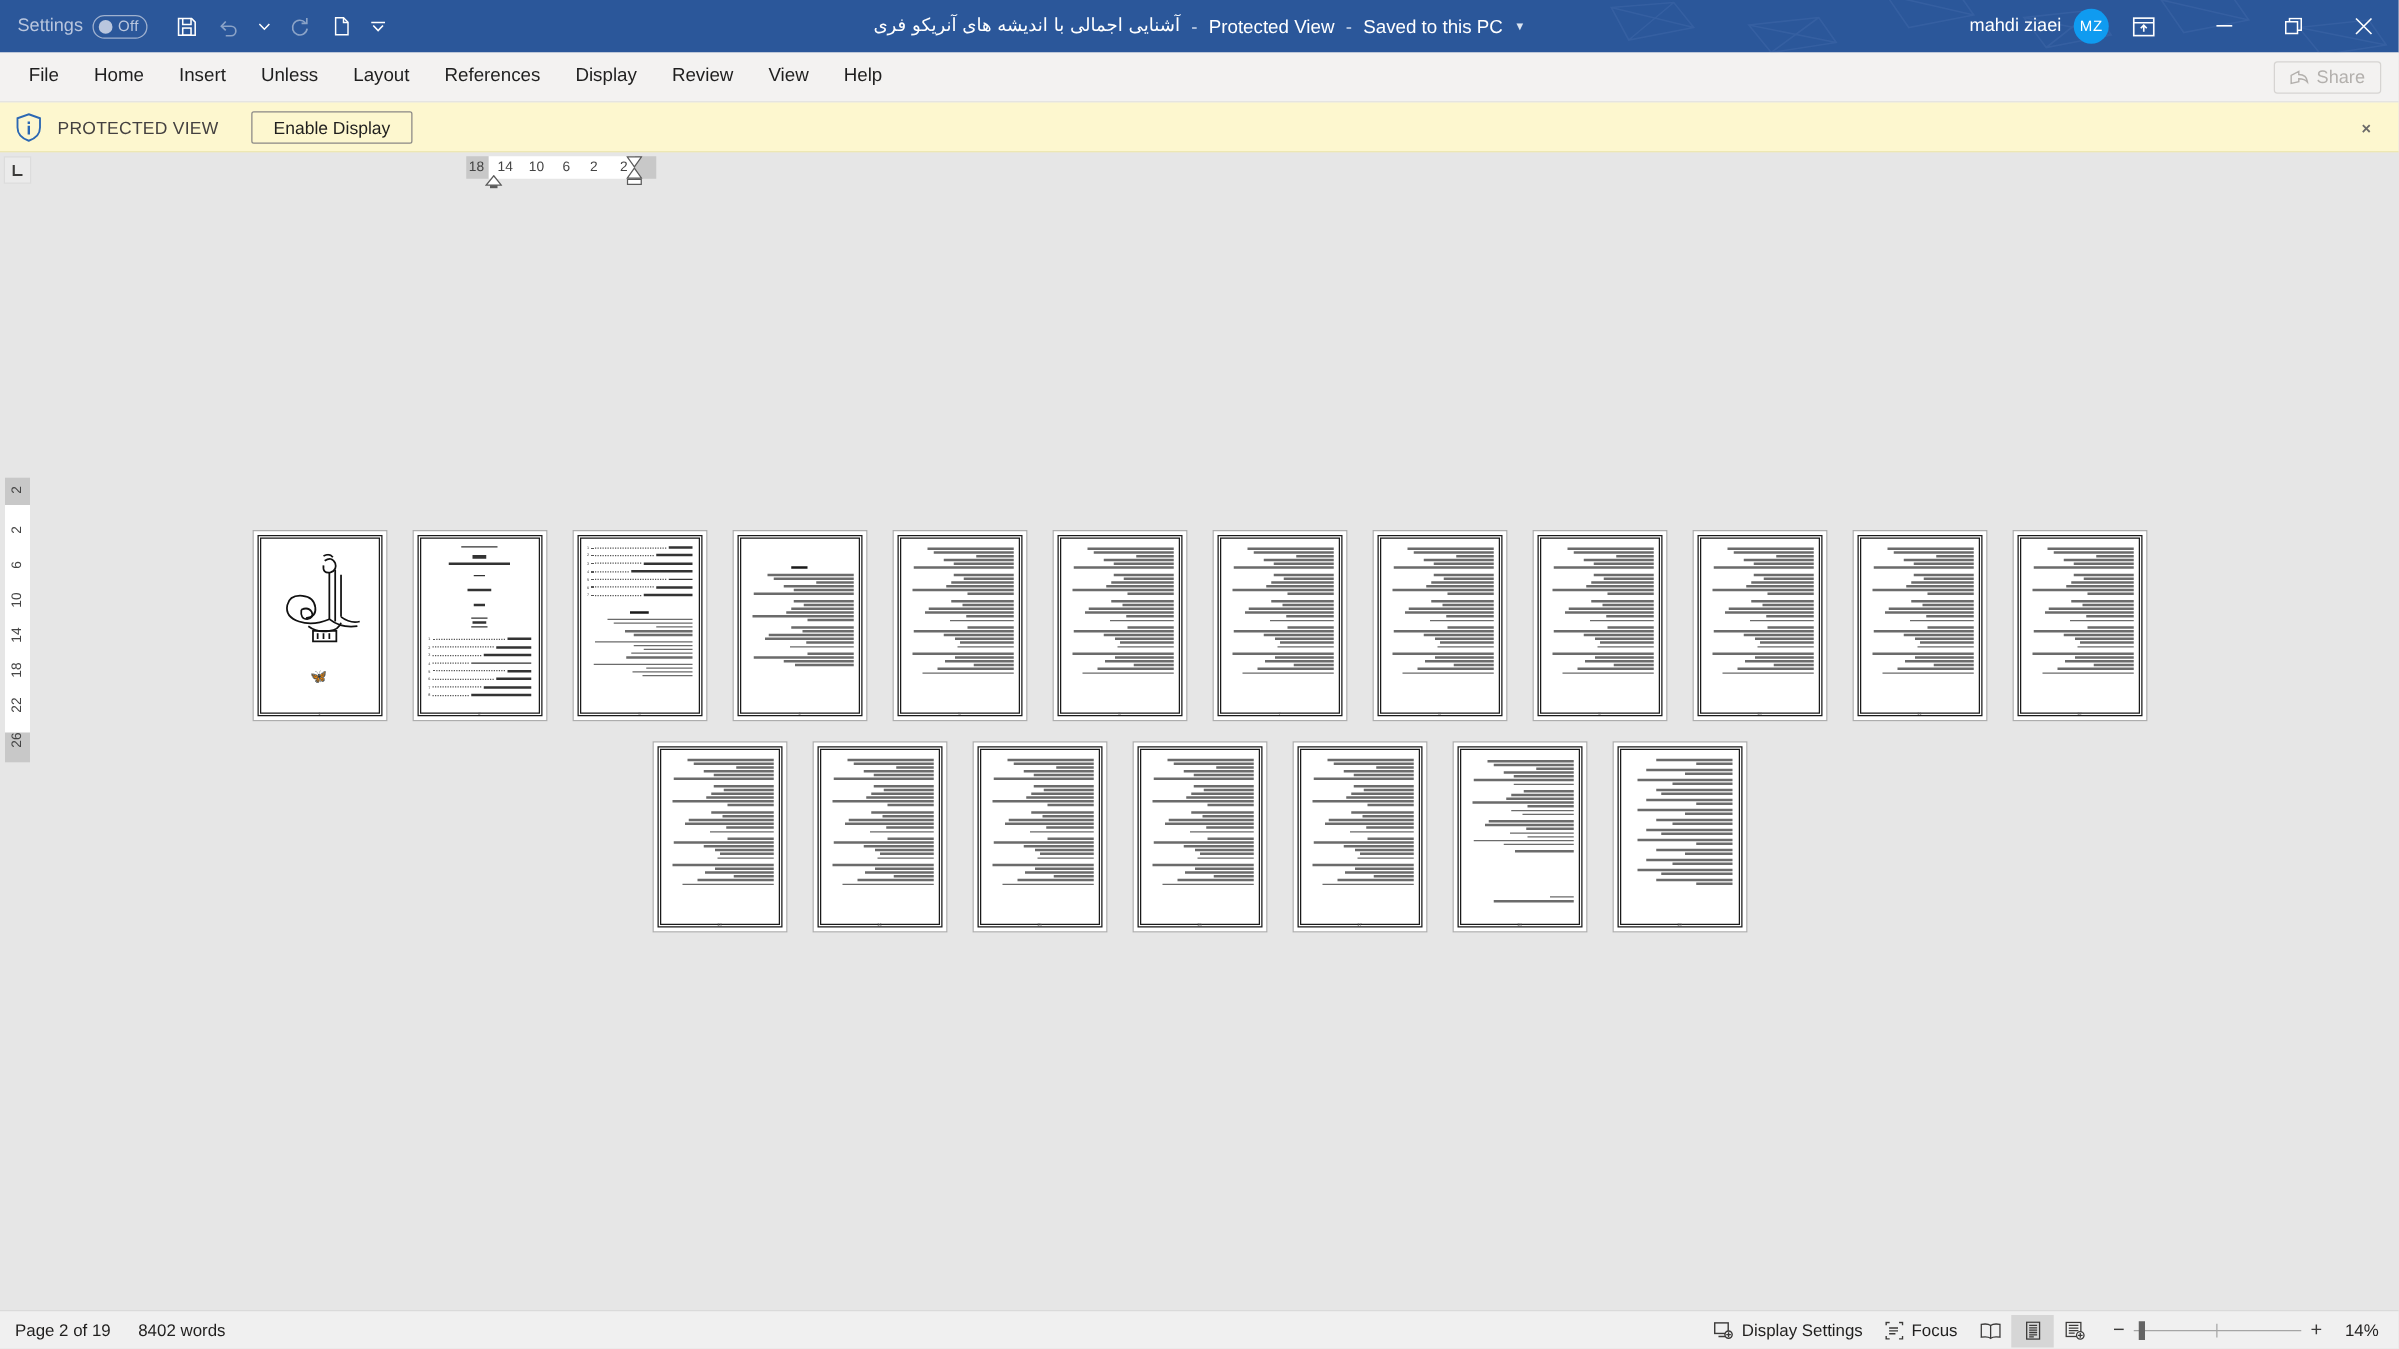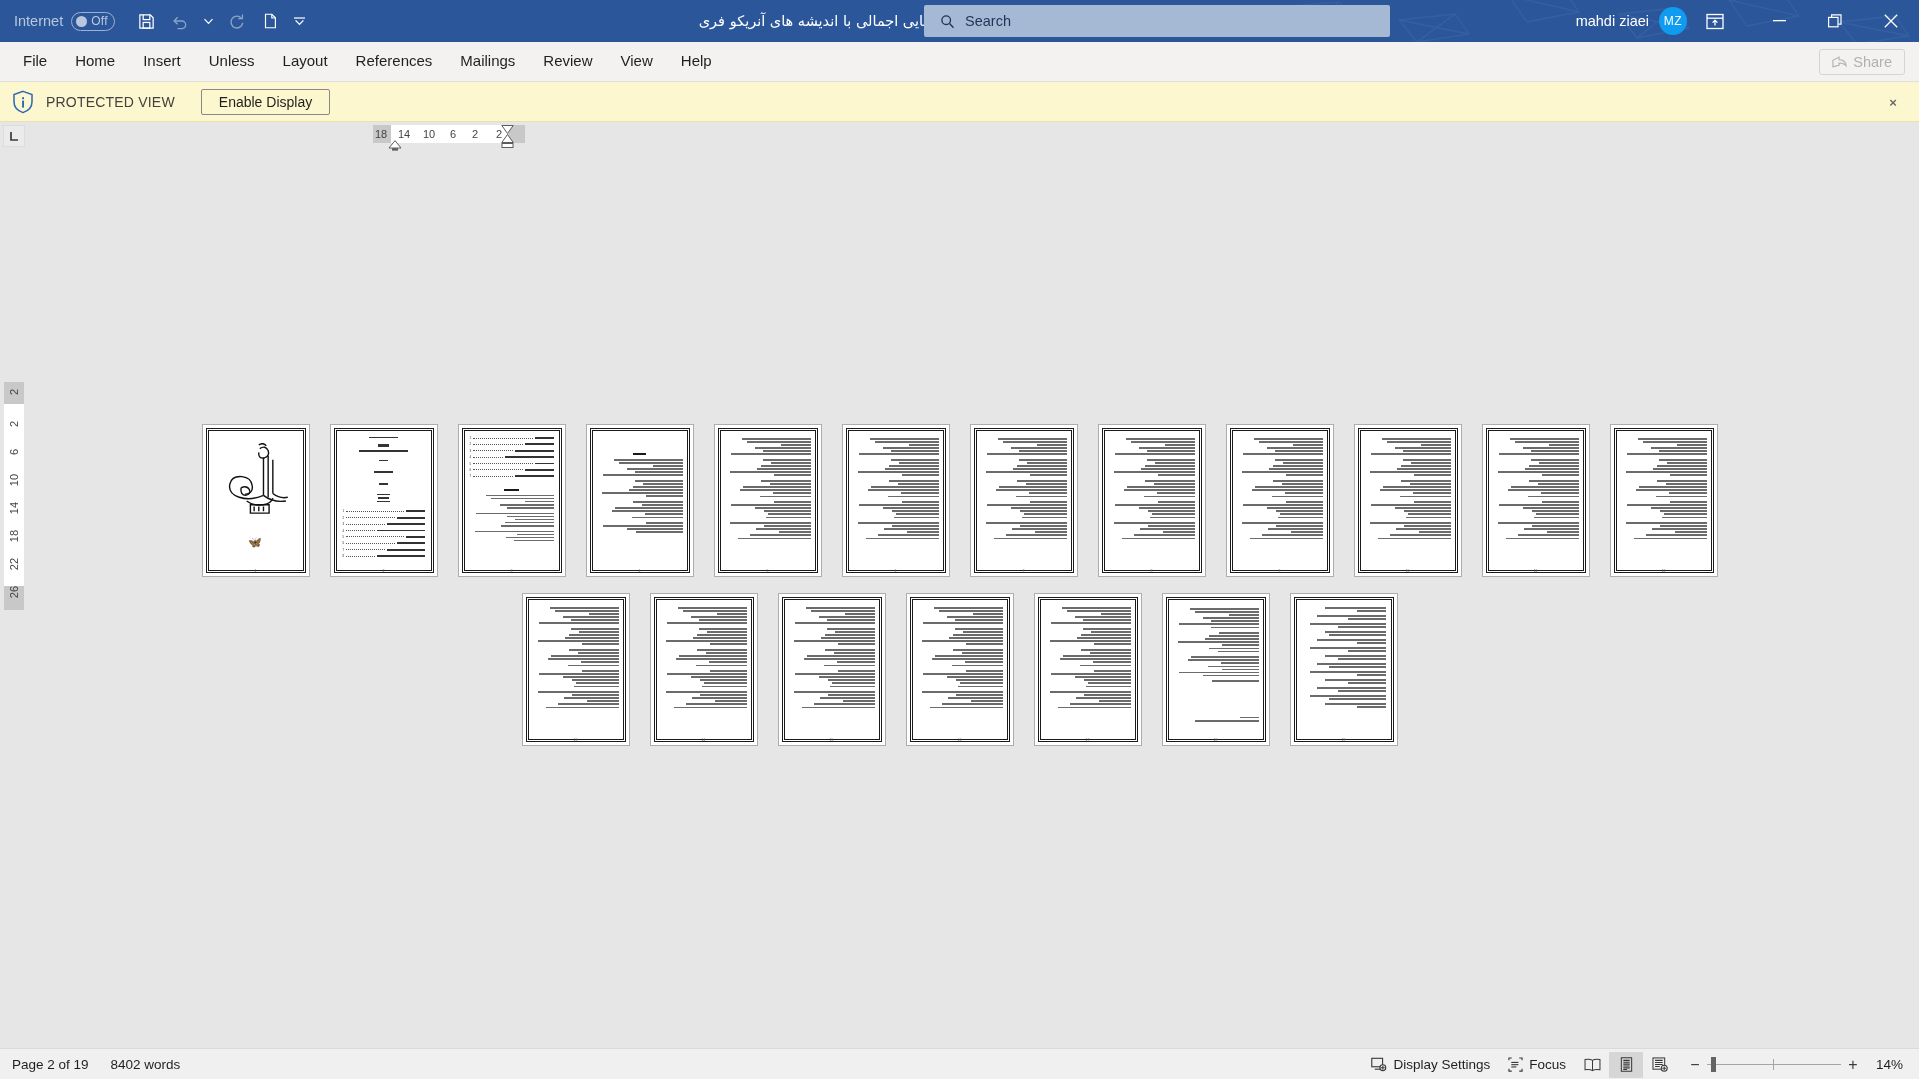--- a/index.html
+++ b/index.html
@@ -225,21 +225,21 @@
       <path d="M30 6 L80 2 L96 22 L44 32 Z M30 6 L96 22 M80 2 L44 32"></path>
       <path d="M140 20 L196 14 L210 34 L158 42 Z M140 20 L210 34 M196 14 L158 42"></path>
       <path d="M250 -4 L306 -8 L320 12 L268 22 Z M250 -4 L320 12"></path>
       <path d="M360 14 L416 8 L430 28 L378 38 Z M360 14 L430 28 M416 8 L378 38"></path>
       <path d="M470 0 L526 -4 L540 16 L488 26 Z M470 0 L540 16"></path>
       <path d="M580 22 L636 16 L650 36 L598 44 Z M580 22 L650 36"></path>
     </g>
   </svg>
 
   <div class="autosave">
-    <span>Internet</span>
+    <span>Settings</span>
     <span class="toggle">
       <span class="knob"></span>
       <span class="lbl">Off</span>
     </span>
   </div>
 
   <div class="qat">
     <span class="qat-btn">
       <svg width="19" height="19" viewBox="0 0 20 20" fill="none" stroke="#fff" stroke-width="1.3">
         <path d="M3 3h11l3 3v11H3z"></path>
@@ -280,27 +280,20 @@
 
   <div class="doc-title">
     <span class="persian">آشنایی اجمالی با اندیشه های آنریکو فری</span>
     <span class="sep">-</span>
     <span>Protected View</span>
     <span class="sep">-</span>
     <span>Saved to this PC</span>
     <span class="chev">▼</span>
   </div>
 
-  <div class="searchbox">
-    <svg width="15" height="15" viewBox="0 0 16 16" fill="none" stroke="#1d3557" stroke-width="1.4">
-      <circle cx="6.6" cy="6.6" r="4.6"></circle>
-        <path d="M10.2 10.2L14.4 14.6"></path>
-    </svg>
-    <span>Search</span>
-  </div>
 
   <div class="user-area">
     <span>mahdi ziaei</span>
     <span class="avatar">MZ</span>
   </div>
 
   <div class="ribbon-display">
     <svg width="20" height="17" viewBox="0 0 20 17" fill="none" stroke="#fff" stroke-width="1.3">
       <rect x="2" y="1.5" width="16" height="14"></rect>
         <path d="M2 5.2h16"></path>
@@ -329,21 +322,21 @@
 </div>
 
 <div class="ribbon">
   <div class="tabs">
     <span class="tab">File</span>
     <span class="tab">Home</span>
     <span class="tab">Insert</span>
     <span class="tab">Unless</span>
     <span class="tab">Layout</span>
     <span class="tab">References</span>
-    <span class="tab">Mailings</span>
+    <span class="tab">Display</span>
     <span class="tab">Review</span>
     <span class="tab">View</span>
     <span class="tab">Help</span>
   </div>
   <div class="share-btn">
     <svg width="15" height="14" viewBox="0 0 16 14" fill="none" stroke="#b3b0ad" stroke-width="1.2">
       <path d="M1 12V5.2l6.5-3.4v2.6c4 0 7 2.4 7.5 6.6-1.6-2-4.2-3-7.5-3v2.6z"></path>
     </svg>
     <span>Share</span>
   </div>

